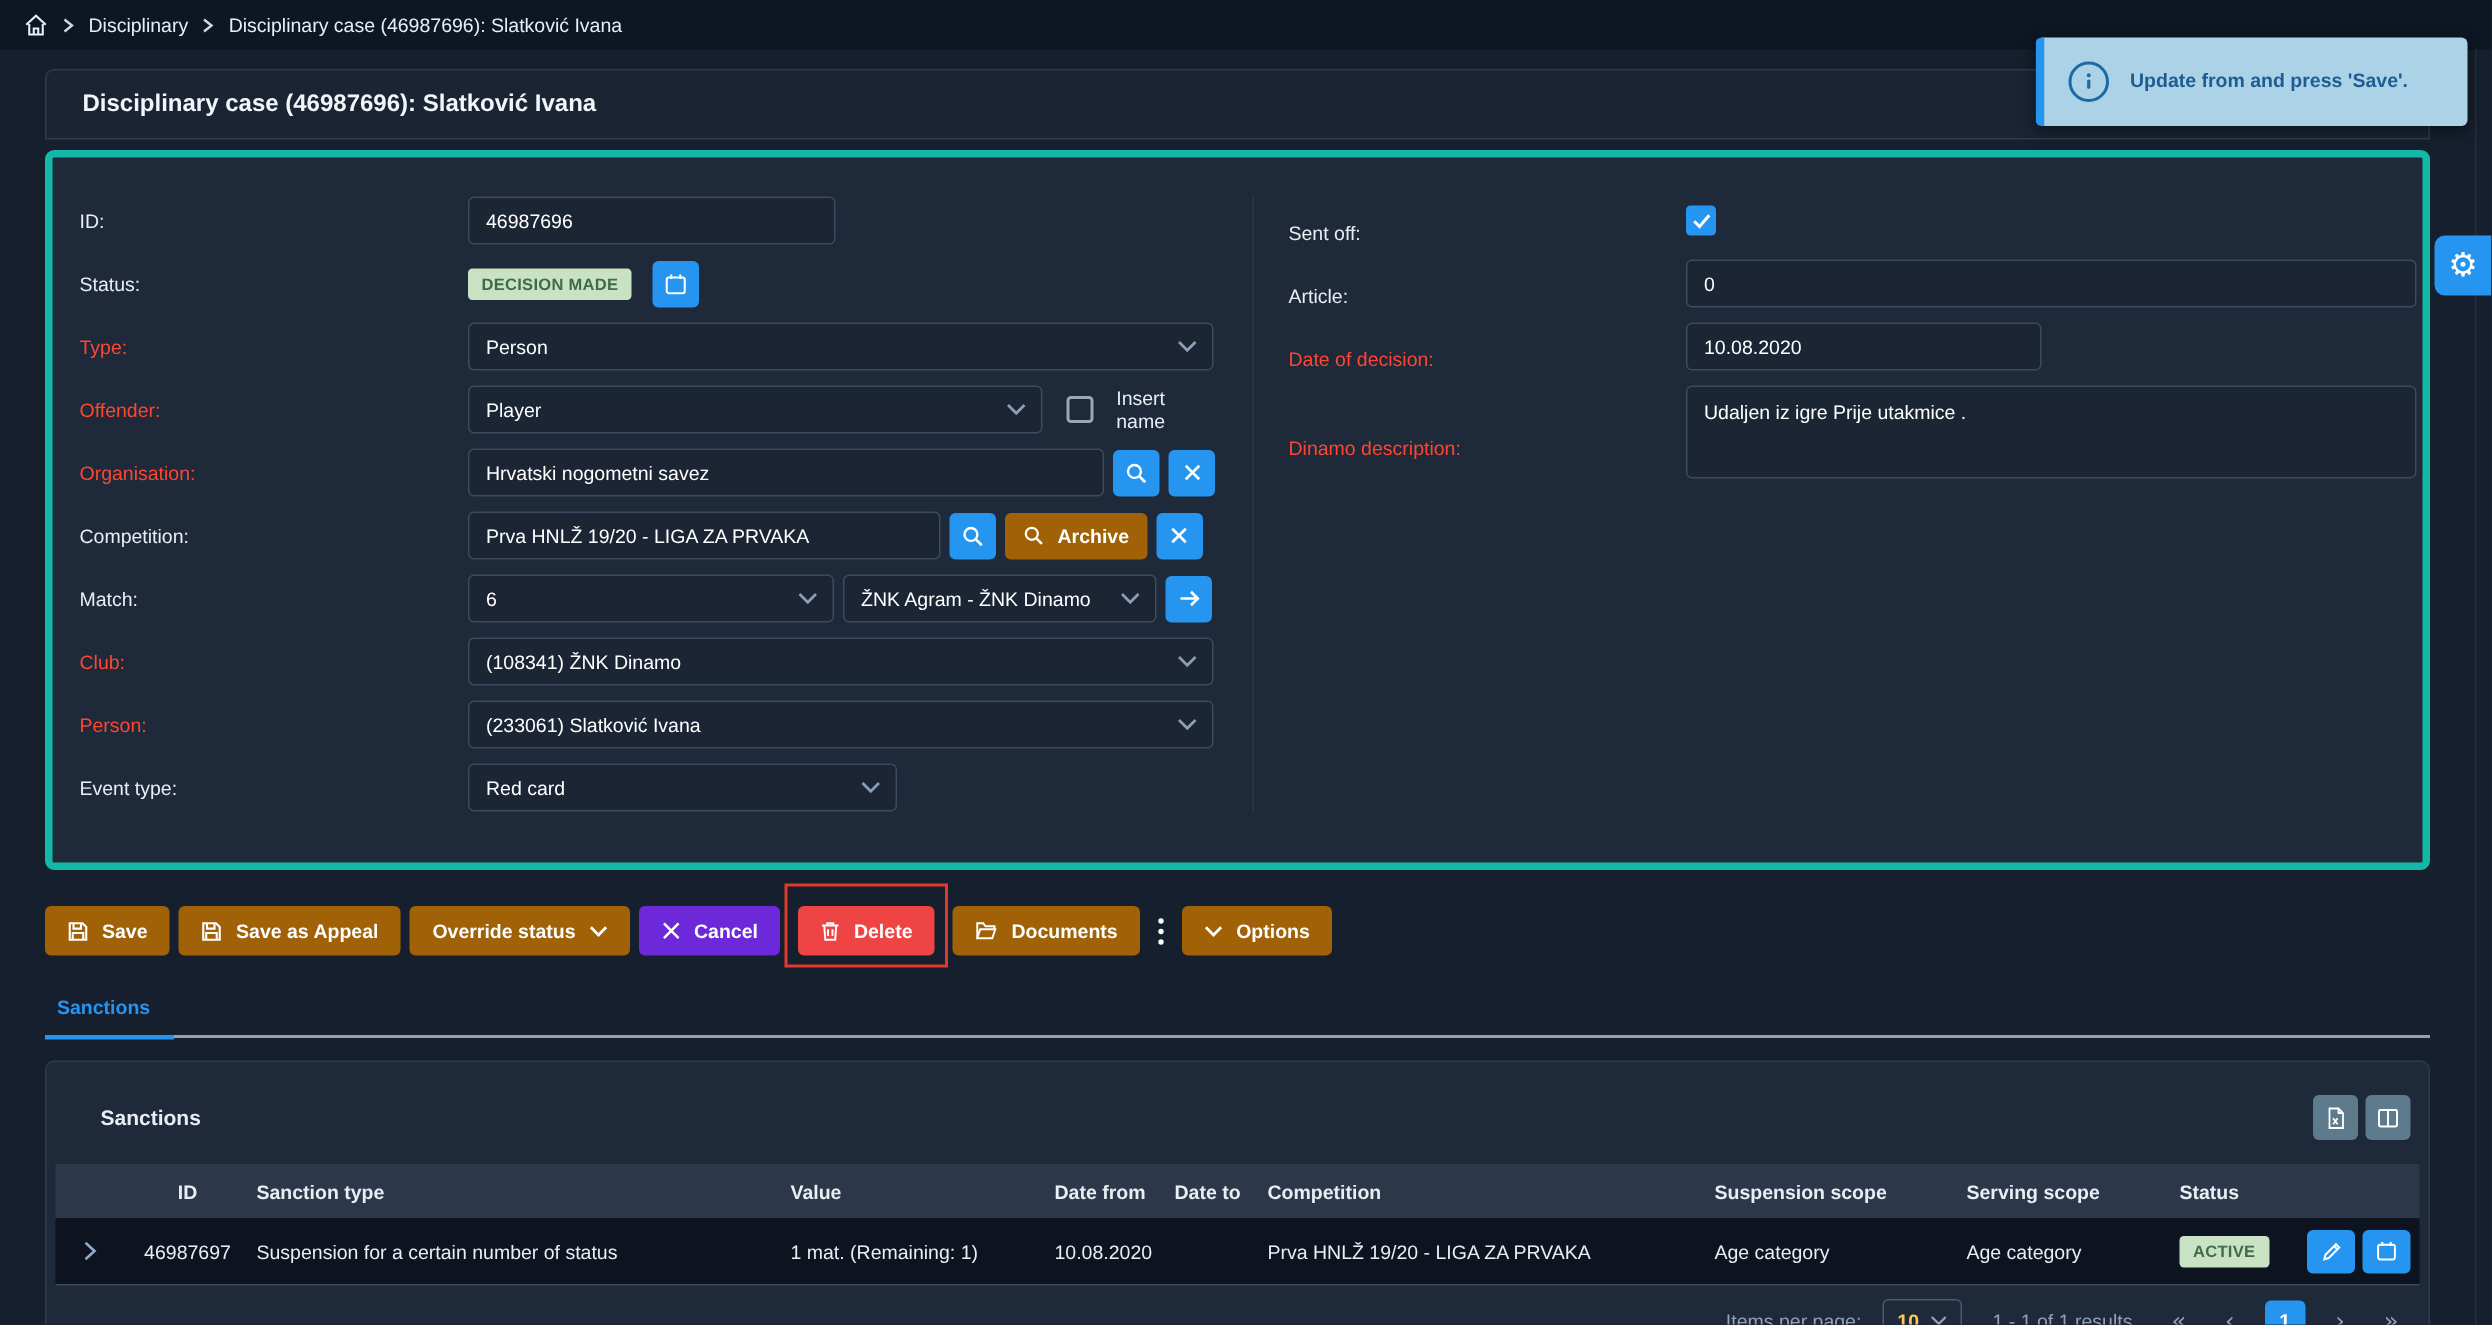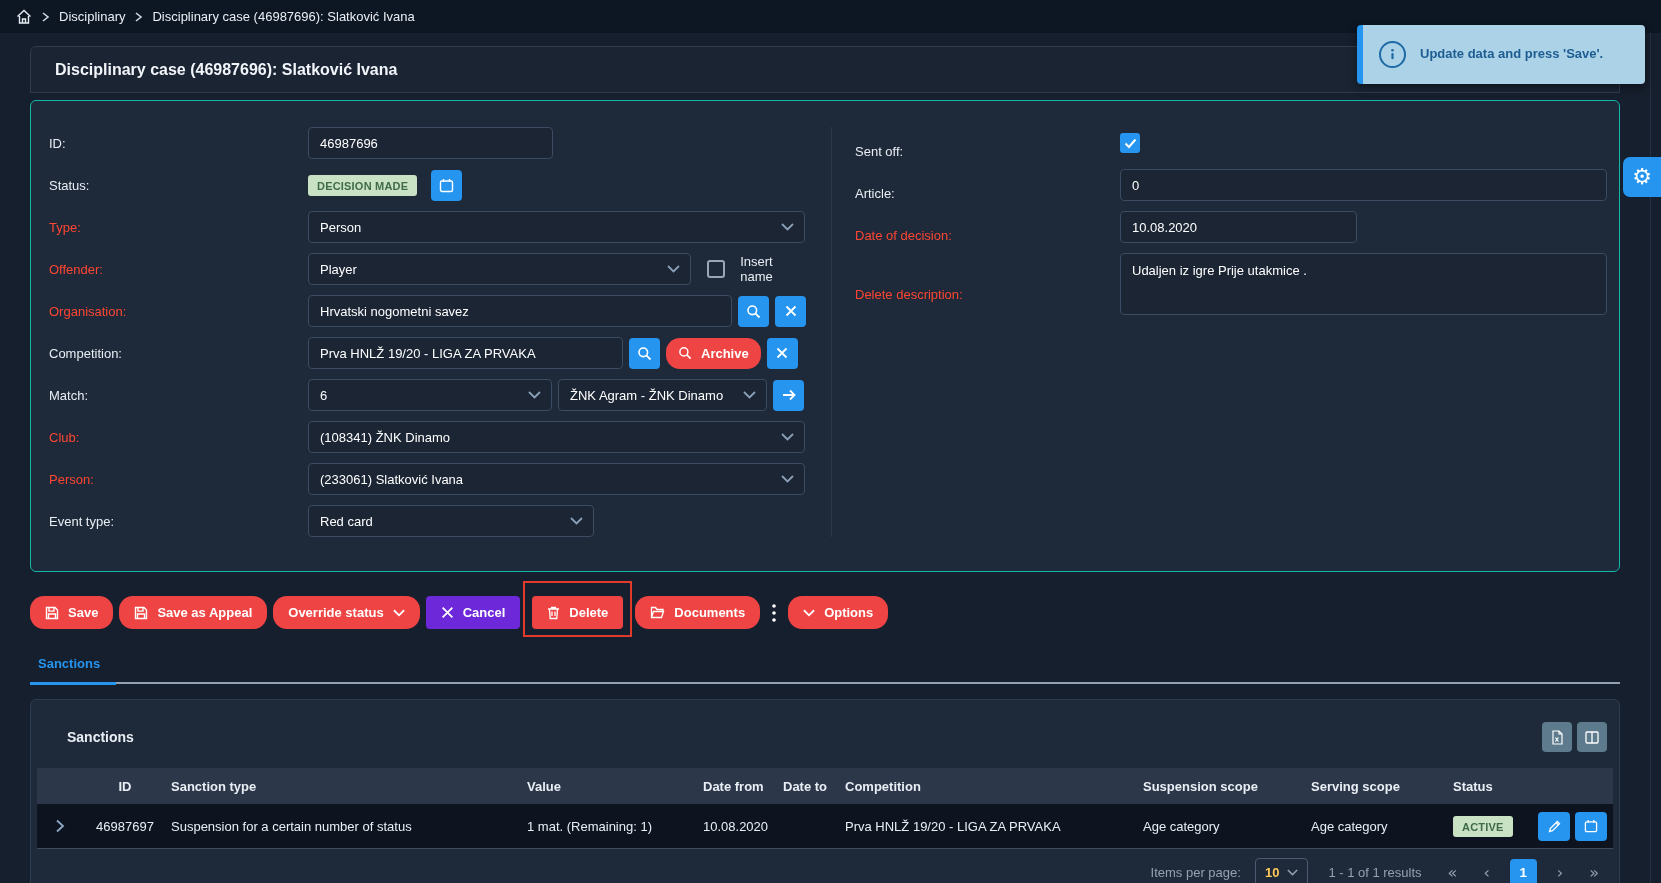--- a/index.html
+++ b/index.html
@@ -25,21 +25,21 @@
   .gear-fab { position:absolute; top:157px; right:0; width:38px; height:40px; background:#2595f0; border:none;
     border-radius:7px 0 0 7px; color:#fff; font-size:22px; display:flex; align-items:center; justify-content:center;
     cursor:pointer; z-index:25; }
   .right-rail { position:absolute; top:33px; right:0; width:11px; height:850px; border-left:1px solid #222f44; }
   
   .shell { padding:13px 41px 0 30px; }
   .title-panel { height:47px; background:#1a2433; border:1px solid #2e3c50; border-radius:6px 6px 0 0;
     display:flex; align-items:center; padding:0 24px; }
   .page-title { font-size:16px; font-weight:bold; color:#f2f5f9; }
   
-  .form-panel { margin-top:7px; background:#1e2939; border:1px solid #14b8a6; border-radius:6px;
+  .form-panel { margin-top:7px; background:#1e2939; border:5px solid #14b8a6; border-radius:6px;
     display:flex; padding:26px 0 34px 0; min-height:447px; }
   .col-left { width:800px; flex:0 0 auto; padding:0 24px 0 18px; }
   .col-right { flex:1 1 auto; border-left:1px solid #2a3749; padding:0 15px 0 23px; }
   .frow { display:flex; align-items:center; margin-bottom:10px; min-height:32px; }
   .frow.top { align-items:flex-start; }
   .flabel { width:259px; flex:0 0 auto; color:#e9eef5; padding-top:1px; }
   .col-right .flabel { width:265px;margin-top:16px; }
   .flabel.req { color:#ff4632; }
   .fctrl { display:flex; align-items:center; gap:6px; flex:1 1 auto; }
   .ti { background:#1b2534; border:1px solid #3b4b61; border-radius:4px; height:32px; color:#fff;
@@ -56,21 +56,21 @@
     border-radius:3px; letter-spacing:.2px; display:inline-block; }
   .cb { width:20px; height:20px; border-radius:3px; display:flex; align-items:center; justify-content:center;
     cursor:pointer; flex:0 0 auto; }
   .cb.checked { background:#2595f0; color:#fff; }
   .cb.empty { width:18px; height:18px; border:2px solid #9aa7b8; background:transparent; }
   .cb-lab { margin-left:9px; color:#e9eef5; }
   
   .actions { display:flex; align-items:center; gap:6px; margin-top:24px; }
   .btn { height:33px; display:inline-flex; align-items:center; gap:9px; padding:0 15px; border:none;
     border-radius:4px; color:#fff; font-family:"Liberation Sans", sans-serif; font-size:13px; font-weight:bold; cursor:pointer; }
-  .btn-blue { background:#ef4444;border-radius:14px; }
+  .btn-blue { background:#a16207; }
   .btn-slate { background:#6d28d9; }
   .btn-red { background:#ef4444; }
   .delete-anno { position:relative; display:inline-flex; margin:0 6px; }
   .delete-anno::after { content:''; position:absolute; left:-9px; right:-9px; top:-15px; bottom:-8px;
     border:2px solid #e23a2d; pointer-events:none; }
   .dots-btn { background:none; border:none; color:#fff; margin:0 6px; cursor:pointer; display:flex; }
   
   .tabs { margin-top:27px; position:relative; }
   .tabs .rule { position:absolute; left:0; right:0; bottom:0; height:2px; background:#94a1b2; }
   .tab { position:relative; display:inline-block; color:#2595f0; font-weight:bold; padding:0 16px 13px 8px; cursor:pointer; }
@@ -127,21 +127,21 @@
   <span class="crumb">Disciplinary case (46987696): Slatković Ivana</span>
 </div>
 
 <div class="toast">
   <span class="toast-ic">
     <svg width="15" height="15" viewBox="0 0 15 15">
         <circle cx="7.5" cy="3.2" r="1.3" fill="#1d6aa5"></circle>
         <rect x="6.4" y="6" width="2.2" height="6.2" rx="1" fill="#1d6aa5"></rect>
       </svg>
   </span>
-  <span class="toast-msg">Update data and press 'Save'.</span>
+  <span class="toast-msg">Update from and press 'Save'.</span>
 </div>
 
 <button class="gear-fab">
   <span>⚙</span>
 </button>
 <div class="right-rail"></div>
 
 <div class="shell">
 
   <div class="title-panel">
@@ -351,21 +351,21 @@
       </div>
 
       <div class="frow">
         <span class="flabel req">Date of decision:</span>
         <div class="fctrl">
           <input class="ti" style="width: 237px;" value="10.08.2020">
         </div>
       </div>
 
       <div class="frow top">
-        <span class="flabel req" style="padding-top:18px">Delete description:</span>
+        <span class="flabel req" style="padding-top:18px">Dinamo description:</span>
         <div class="fctrl">
           <div class="ta" style="width:487px">Udaljen iz igre Prije utakmice .</div>
         </div>
       </div>
     </div>
   </div>
 
   <div class="actions">
     <button class="btn btn-blue">
       <span style="display:flex">

